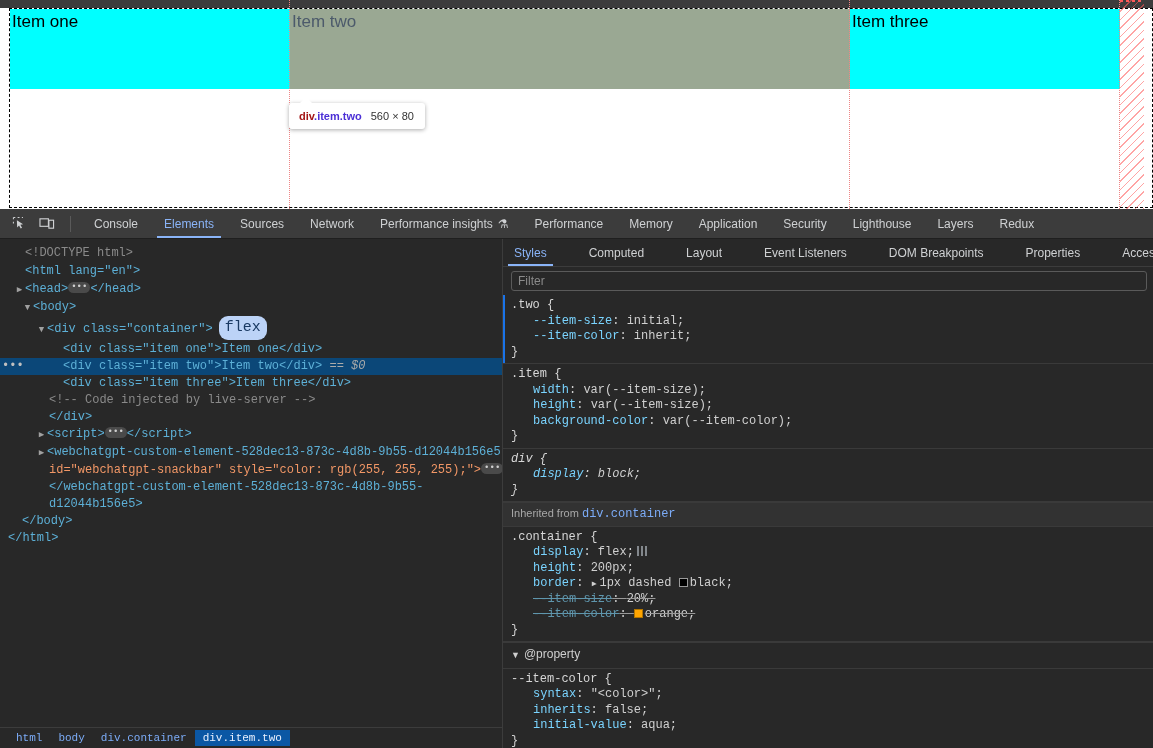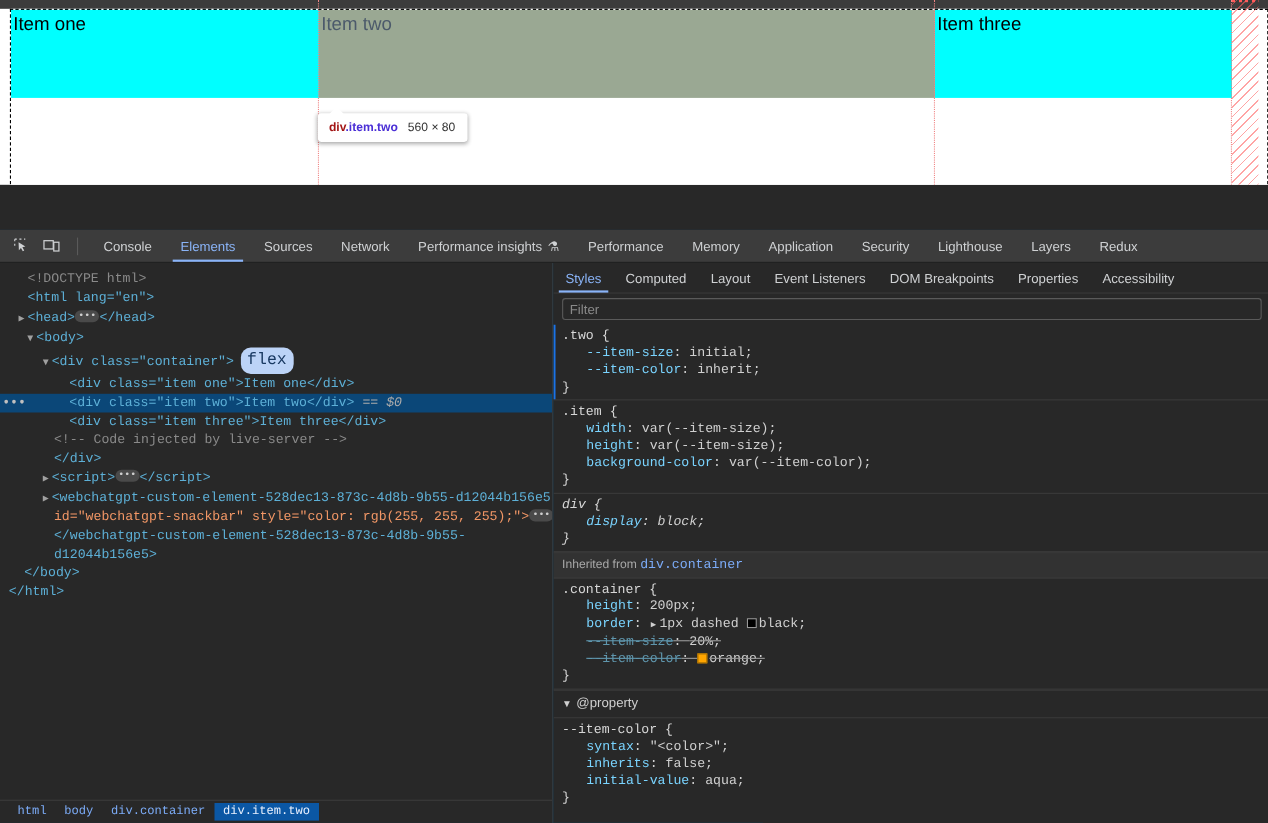--- a/index.html
+++ b/index.html
@@ -6,21 +6,21 @@
   html, body { margin:0; padding:0; }
   body {
     width:1153px; height:748px;
     font-family:"Liberation Sans", sans-serif;
     background:#282828; overflow:hidden;
     -webkit-font-smoothing:antialiased;
   }
 
   
   .viewport{
-    position:absolute; left:0; top:0; width:1153px; height:168px;
+    position:absolute; left:0; top:0; width:1153px; height:209px;
     background:#fff; overflow:hidden;padding-left:33px;
   }
   .vp-topbar{ position:absolute; left:0; top:0; width:1153px; height:8px; background:#3c3c3c; }
 
   .container-box{
     position:absolute; left:9px; top:8px; width:1144px; height:200px;
     border:1px dashed #000; background:#fff;
   }
   .flexrow{ position:absolute; left:0; top:0; height:100%; width:100%; display:flex; }
   .item{ height:80px; position:relative; }
@@ -148,20 +148,21 @@
     display:flex; align-items:center; padding-left:8px; gap:0;
     font-family:"Liberation Mono", monospace; font-size:11px;
   }
   .crumb{ color:#7cacf8; padding:2px 8px; cursor:pointer; white-space:nowrap; }
   .crumb.active{ background:#0b57a4; color:#e8f0fe; }
 
   
   .styles-tabs{
     height:28px; background:#282828; display:flex; align-items:stretch;
     border-bottom:1px solid #3c3c3c;
+    gap:20px;
   }
   .stab{
     display:flex; align-items:center; padding:0 11px; font-size:12px; color:#cfd1d3;
     position:relative; cursor:pointer; white-space:nowrap;
   }
   .stab.active{ color:#8ab4f8; }
   .stab.active::after{
     content:""; position:absolute; left:5px; right:5px; bottom:0; height:2px; background:#8ab4f8;
   }
   .filterbar{ padding:4px 6px 4px 8px; background:#282828; }
@@ -442,20 +443,21 @@
           <div class="brace">}</div>
         </div>
 
         <div class="sect-header">
           <span>Inherited from</span>
           <span class="hl">div.container</span>
         </div>
 
         <div class="rule">
           <div class="sel-line">.container {</div>
+          <div><span class="prop">display</span><span class="brace">: </span><span class="val">flex;</span><span class="flexicon"></span></div>
           <div><span class="prop">height</span><span class="brace">: </span><span class="val">200px;</span></div>
           <div><span class="prop">border</span><span class="brace">: </span><span class="tri">▶</span><span class="val">1px dashed</span> <span class="swatch" style="background:#000"></span><span class="val">black;</span></div>
           <div class="strike"><span class="prop">--item-size</span><span class="brace">: </span><span class="val">20%;</span></div>
           <div class="strike"><span class="prop">--item-color</span><span class="brace">: </span> <span class="swatch" style="background:#ffa500;border-color:#b07400"></span><span class="val">orange;</span></div>
           <div class="brace">}</div>
         </div>
 
         <div class="atprop-header">
           <span class="caret">▼</span><span>@property</span>
         </div>

